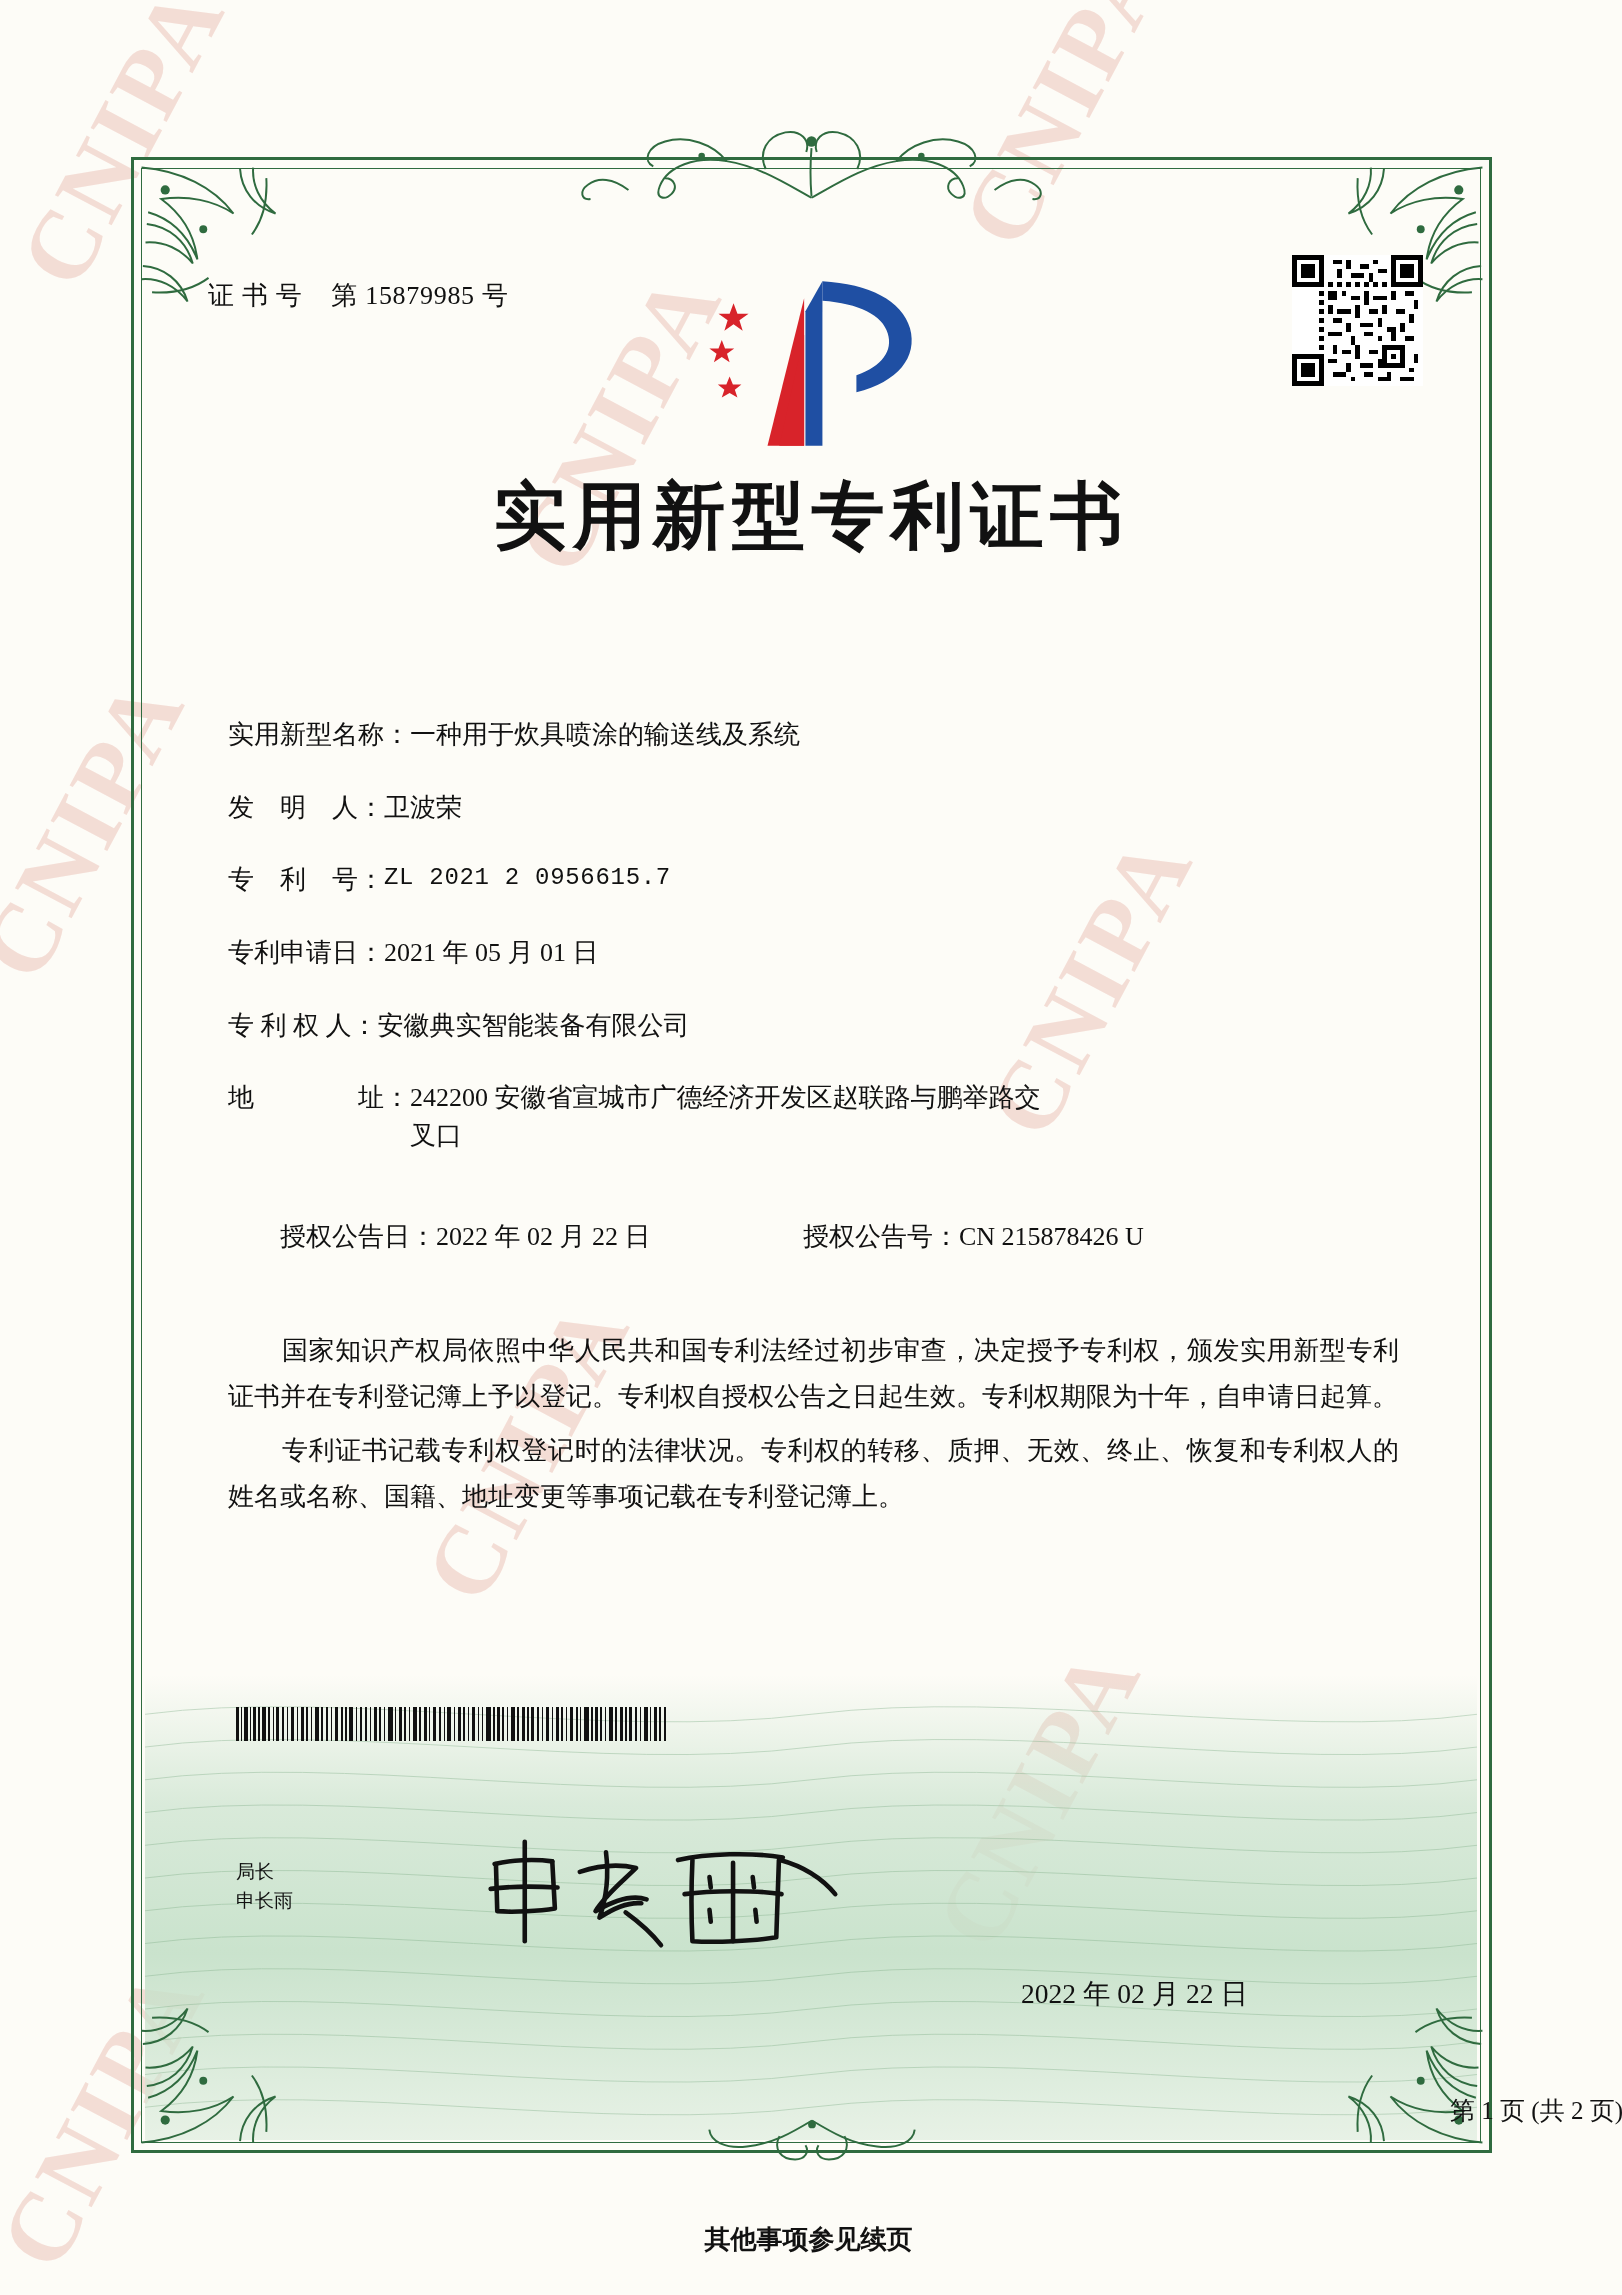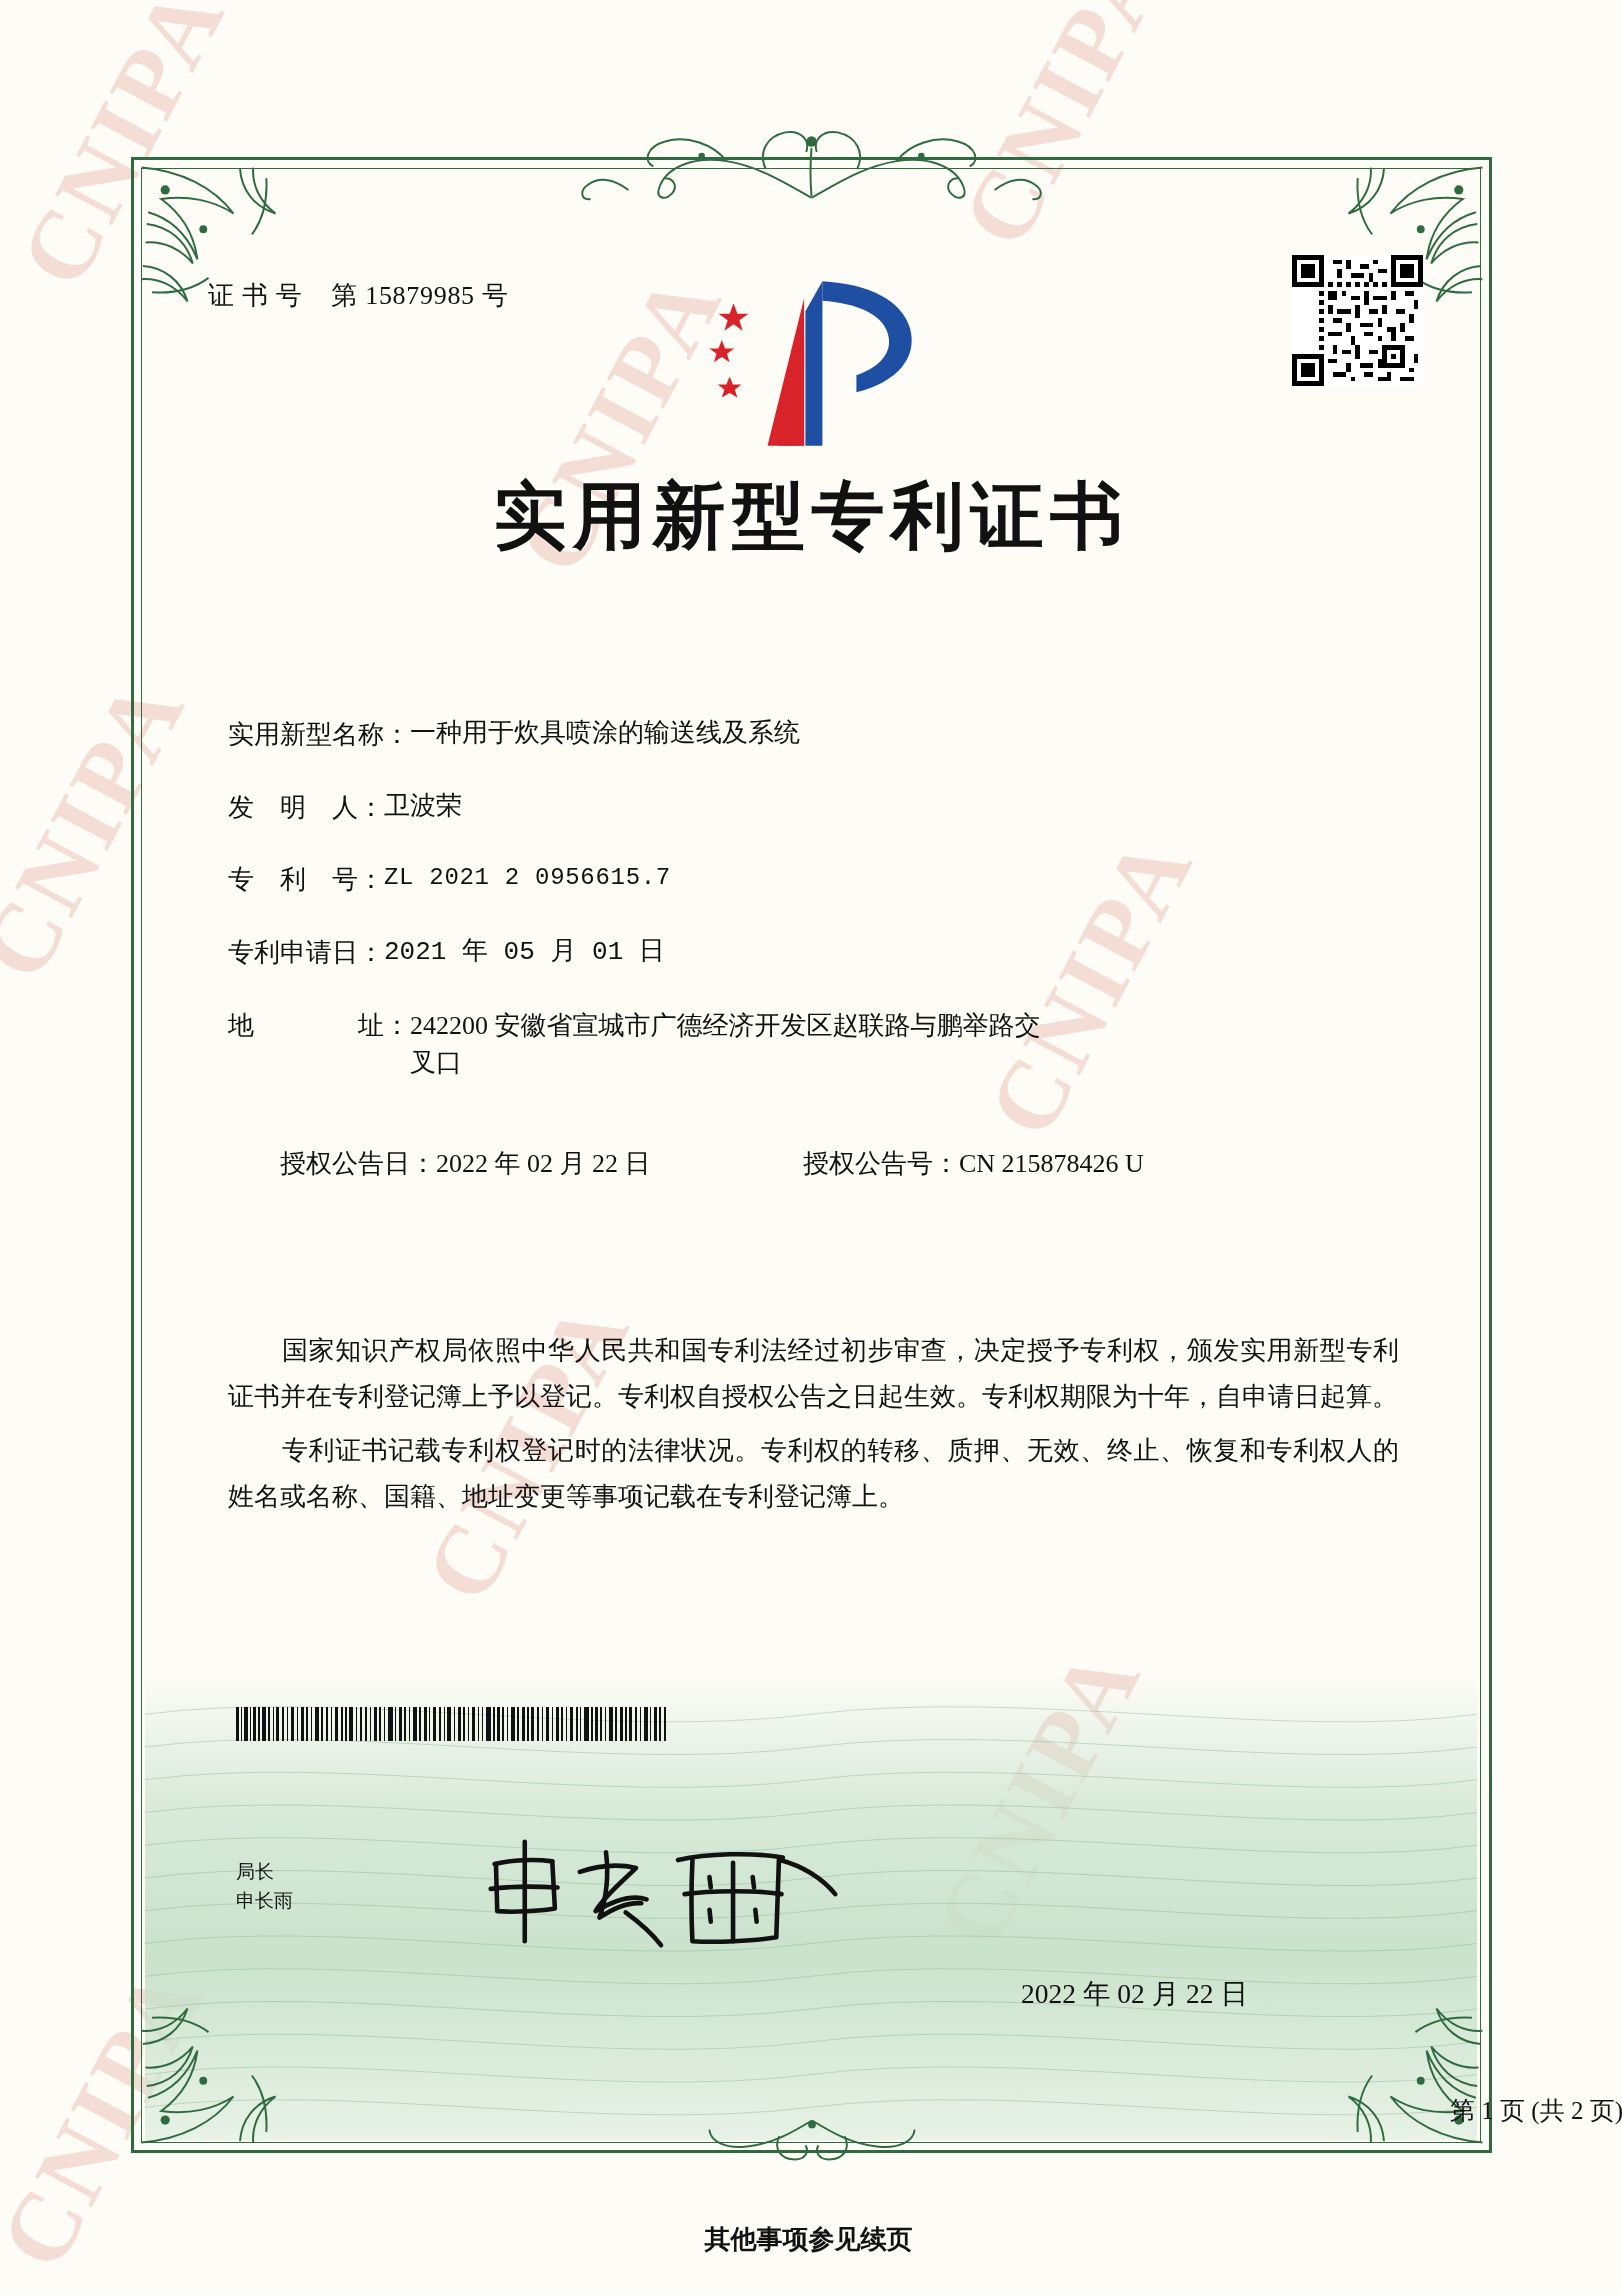--- a/index.html
+++ b/index.html
@@ -167,21 +167,20 @@
     line-height: 1.45;
     margin-bottom: 34px;
     margin-top: 35px;
   }
   .field-label {
     white-space: pre;
     flex: 0 0 auto;
   }
   .field-value {
     flex: 1 1 auto;
-    font-family: Liberation Mono, monospace;
   }
   .field-value.mono {
     font-family: "Liberation Mono", "DejaVu Sans Mono", monospace;
     font-size: 24px;
     letter-spacing: 0.7px;
   }
   .addr-wrap { flex: 1 1 auto; }
   .addr-line2 { display:block; }
 
   .row-two-col {
@@ -531,20 +530,24 @@
     <div class="field-row">
       <span class="field-label">专　利　号：</span>
       <span class="field-value mono">ZL 2021 2 0956615.7</span>
     </div>
 
     <div class="field-row">
       <span class="field-label">专利申请日：</span>
       <span class="field-value">2021 年 05 月 01 日</span>
     </div>
 
+    <div class="field-row">
+      <span class="field-label">专 利 权 人：</span>
+      <span class="field-value">安徽典实智能装备有限公司</span>
+    </div>
 
     <div class="field-row">
       <span class="field-label">地　　　　址：</span>
       <span class="addr-wrap">
         <span>242200 安徽省宣城市广德经济开发区赵联路与鹏举路交</span>
         <span class="addr-line2">叉口</span>
       </span>
     </div>
 
     <div class="row-two-col">

